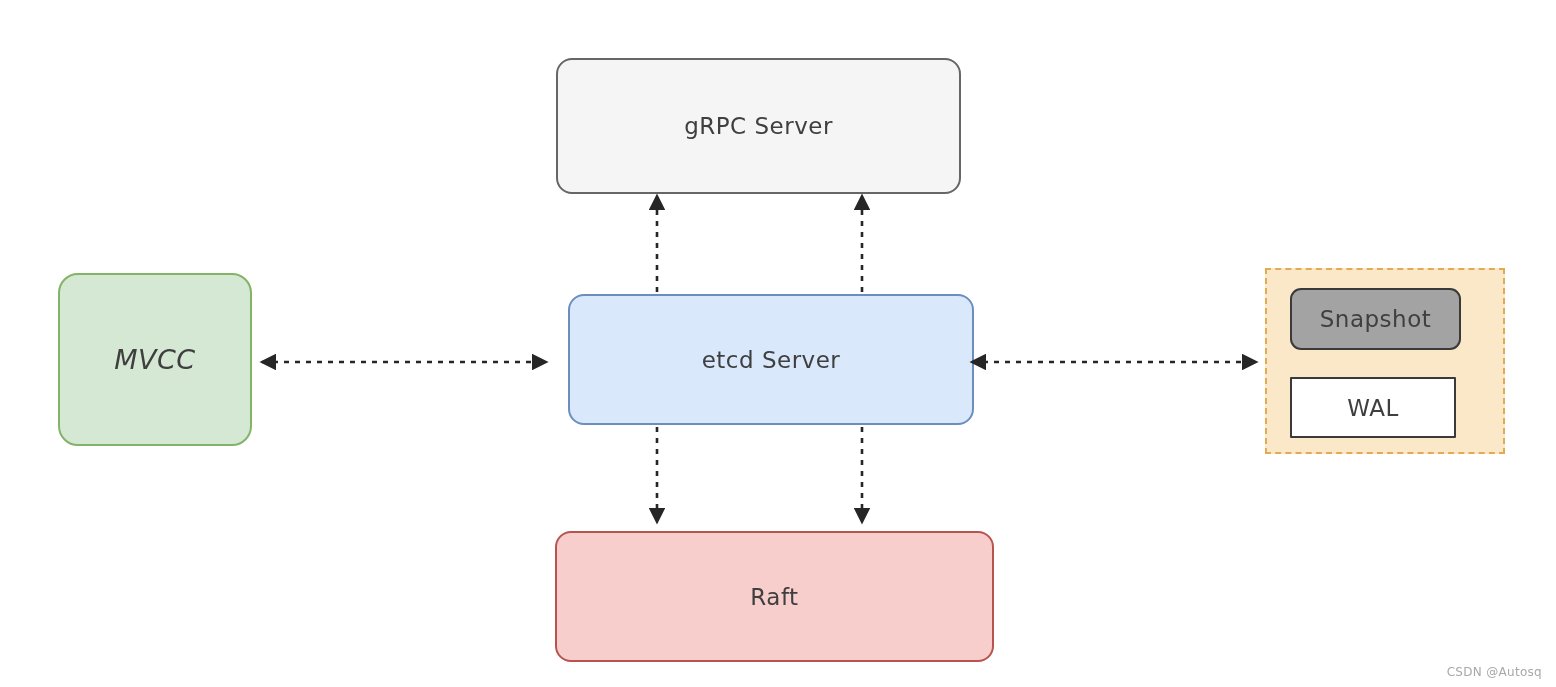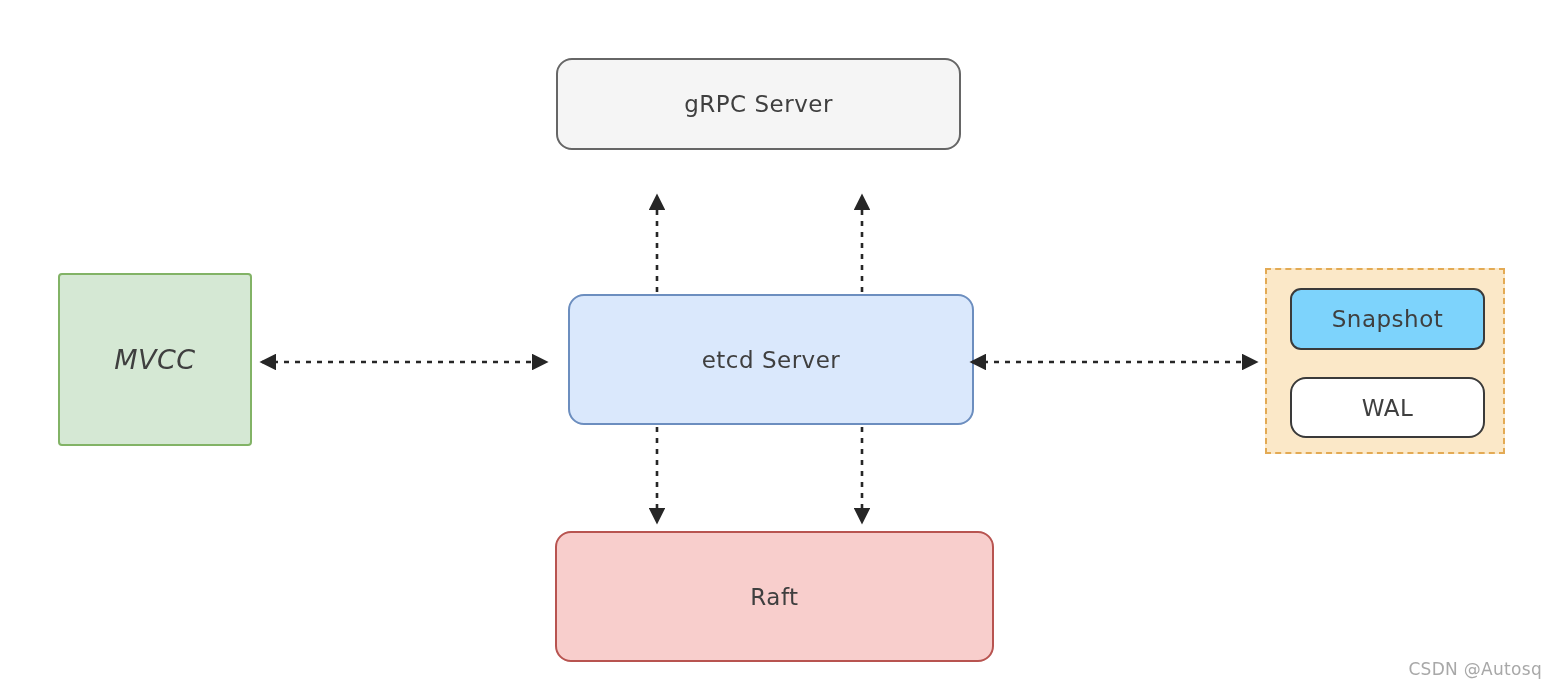--- a/index.html
+++ b/index.html
@@ -19,83 +19,83 @@
     position: absolute;
     display: flex;
     align-items: center;
     justify-content: center;
     box-sizing: border-box;
     color: #3f3f3f;
     font-size: 23px;
     letter-spacing: 0.5px;
   }
   .node-grpc {
-    left: 556px; top: 58px; width: 405px; height: 92px;
+    left: 556px; top: 58px; width: 405px; height: 136px;
     background: #f5f5f5;
     border: 2px solid #666666;
     border-radius: 16px;
   }
   .node-etcd {
     left: 556px; top: 294px; width: 406px; height: 131px;
     background: #dae8fc;
     border: 2px solid #6c8ebf;
     border-radius: 16px;
     margin-left: 12px;
   }
   .node-mvcc {
     left: 58px; top: 273px; width: 194px; height: 173px;
     background: #d5e8d4;
     border: 2px solid #82b366;
-    border-radius: 4px;
+    border-radius: 20px;
     font-size: 27px;
     font-style: italic;
   }
   .node-raft {
     left: 555px; top: 531px; width: 439px; height: 131px;
     background: #f8cecc;
     border: 2px solid #b85450;
     border-radius: 16px;
   }
   .storage-group {
     position: absolute;
     left: 1265px; top: 268px; width: 240px; height: 186px;
     background: #fbe8c8;
     border: 2px dashed #e3aa54;
     box-sizing: border-box;
   }
   .node-snapshot {
-    left: 1290px; top: 288px; width: 195px; height: 62px;
-    background: #7dd3fc;
+    left: 1290px; top: 288px; width: 171px; height: 62px;
+    background: #a3a3a3;
     border: 2.5px solid #3a3a3a;
     border-radius: 11px;
   }
   .node-wal {
-    left: 1290px; top: 377px; width: 195px; height: 61px;
+    left: 1290px; top: 377px; width: 166px; height: 61px;
     background: #ffffff;
     border: 2.5px solid #3a3a3a;
-    border-radius: 16px;
+    border-radius: 1px;
   }
   #edges {
     position: absolute;
     left: 0; top: 0;
     width: 1556px;
     height: 687px;
     pointer-events: none;
   }
   .edge {
     stroke: #262626;
     stroke-width: 2.6;
     stroke-dasharray: 5 6;
     fill: none;
   }
   .watermark {
     position: absolute;
     right: 14px;
     bottom: 8px;
-    font-size: 17px;
+    font-size: 12px;
     color: #a8a8a8;
     letter-spacing: 0.3px;
   }
 </style>
 </head>
 <body>
 
 <div id="canvas">
 
   <div class="storage-group"></div>

